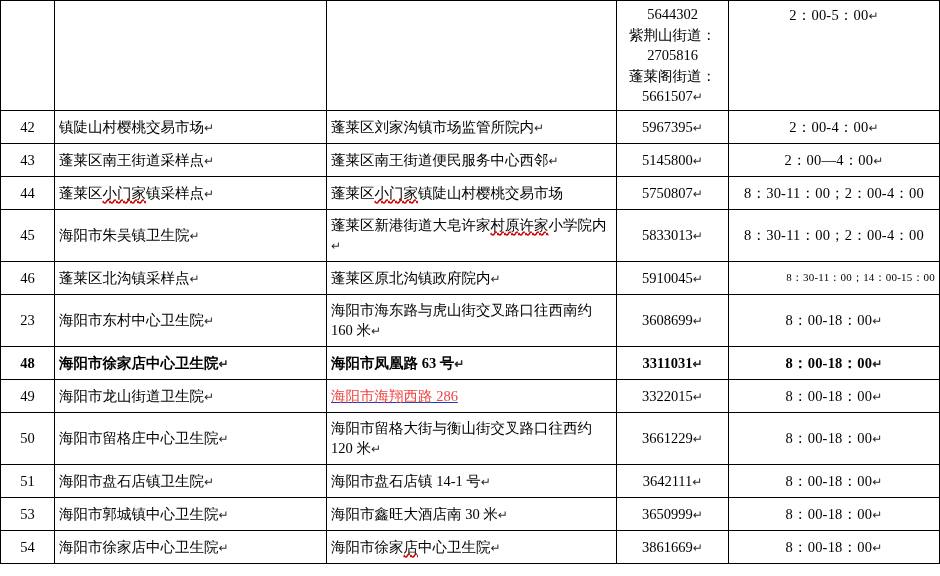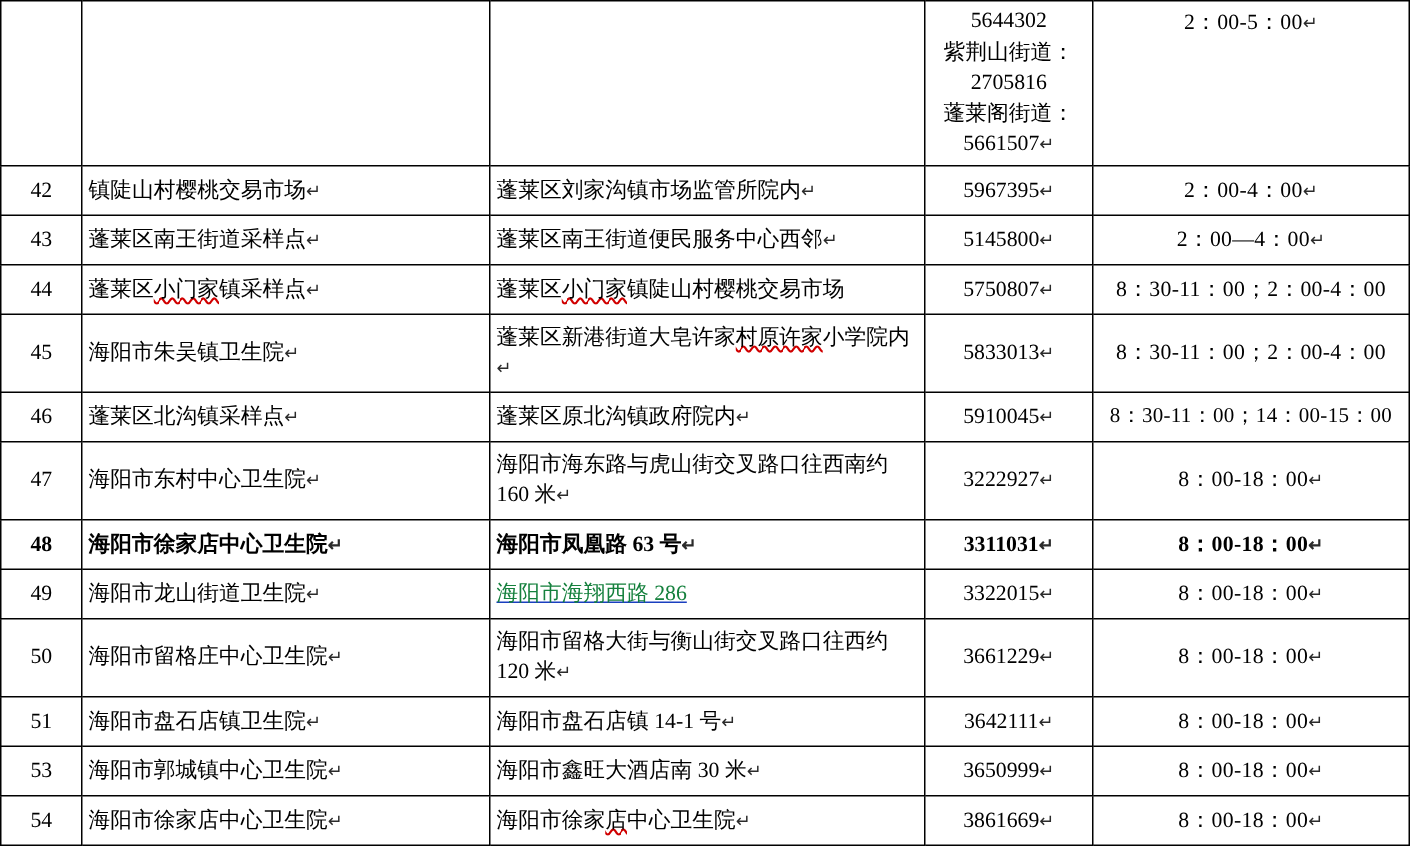--- a/index.html
+++ b/index.html
@@ -40,21 +40,21 @@
   col.c-addr { width: 290px; }
   col.c-tel { width: 112px; }
   col.c-time { width: 211px; }
 
   td.idx { text-align: center; font-size: 14px; }
   td.name { text-align: left; padding-left: 8px; }
   td.addr { text-align: left; padding-left: 8px; }
   td.tel { text-align: center; font-size: 14px; }
   td.time { text-align: center; font-size: 13.5px; letter-spacing: 0.2px; }
   .blue-u {
-    color: #15803d;
+    color: #ef4444;
     text-decoration: underline;
     text-decoration-color: #1a3fbf;
   }
   .mark-red {
     text-decoration: underline;
     text-decoration-style: wavy;
     text-decoration-color: #d00000;
   }
   .pilcrow {
     font-family: "Liberation Sans", sans-serif;
@@ -140,28 +140,28 @@
         </td>
         <td class="tel"><span>5833013</span><span class="pilcrow">↵</span></td>
         <td class="time"><span>8：30-11：00；2：00-4：00</span></td>
       </tr>
 
       <tr style="height:33px;">
         <td class="idx"><span>46</span></td>
         <td class="name"><span>蓬莱区北沟镇采样点</span><span class="pilcrow">↵</span></td>
         <td class="addr"><span>蓬莱区原北沟镇政府院内</span><span class="pilcrow">↵</span></td>
         <td class="tel"><span>5910045</span><span class="pilcrow">↵</span></td>
-        <td class="time nowrap" style="font-size:14px;"><span>8：30-11：00；14：00-15：00</span></td>
+        <td class="time nowrap" style="font-size:11px;text-align:right;"><span>8：30-11：00；14：00-15：00</span></td>
       </tr>
 
       <tr style="height:52px;">
-        <td class="idx"><span>47</span></td>
+        <td class="idx"><span>23</span></td>
         <td class="name"><span>海阳市东村中心卫生院</span><span class="pilcrow">↵</span></td>
         <td class="addr"><span>海阳市海东路与虎山街交叉路口往西南约 160 米</span><span class="pilcrow">↵</span></td>
-        <td class="tel"><span>3222927</span><span class="pilcrow">↵</span></td>
+        <td class="tel"><span>3608699</span><span class="pilcrow">↵</span></td>
         <td class="time"><span>8：00-18：00</span><span class="pilcrow">↵</span></td>
       </tr>
 
       <tr style="height:33px;font-weight:bold;">
         <td class="idx"><span>48</span></td>
         <td class="name"><span>海阳市徐家店中心卫生院</span><span class="pilcrow">↵</span></td>
         <td class="addr"><span>海阳市凤凰路 63 号</span><span class="pilcrow">↵</span></td>
         <td class="tel"><span>3311031</span><span class="pilcrow">↵</span></td>
         <td class="time"><span>8：00-18：00</span><span class="pilcrow">↵</span></td>
       </tr>

